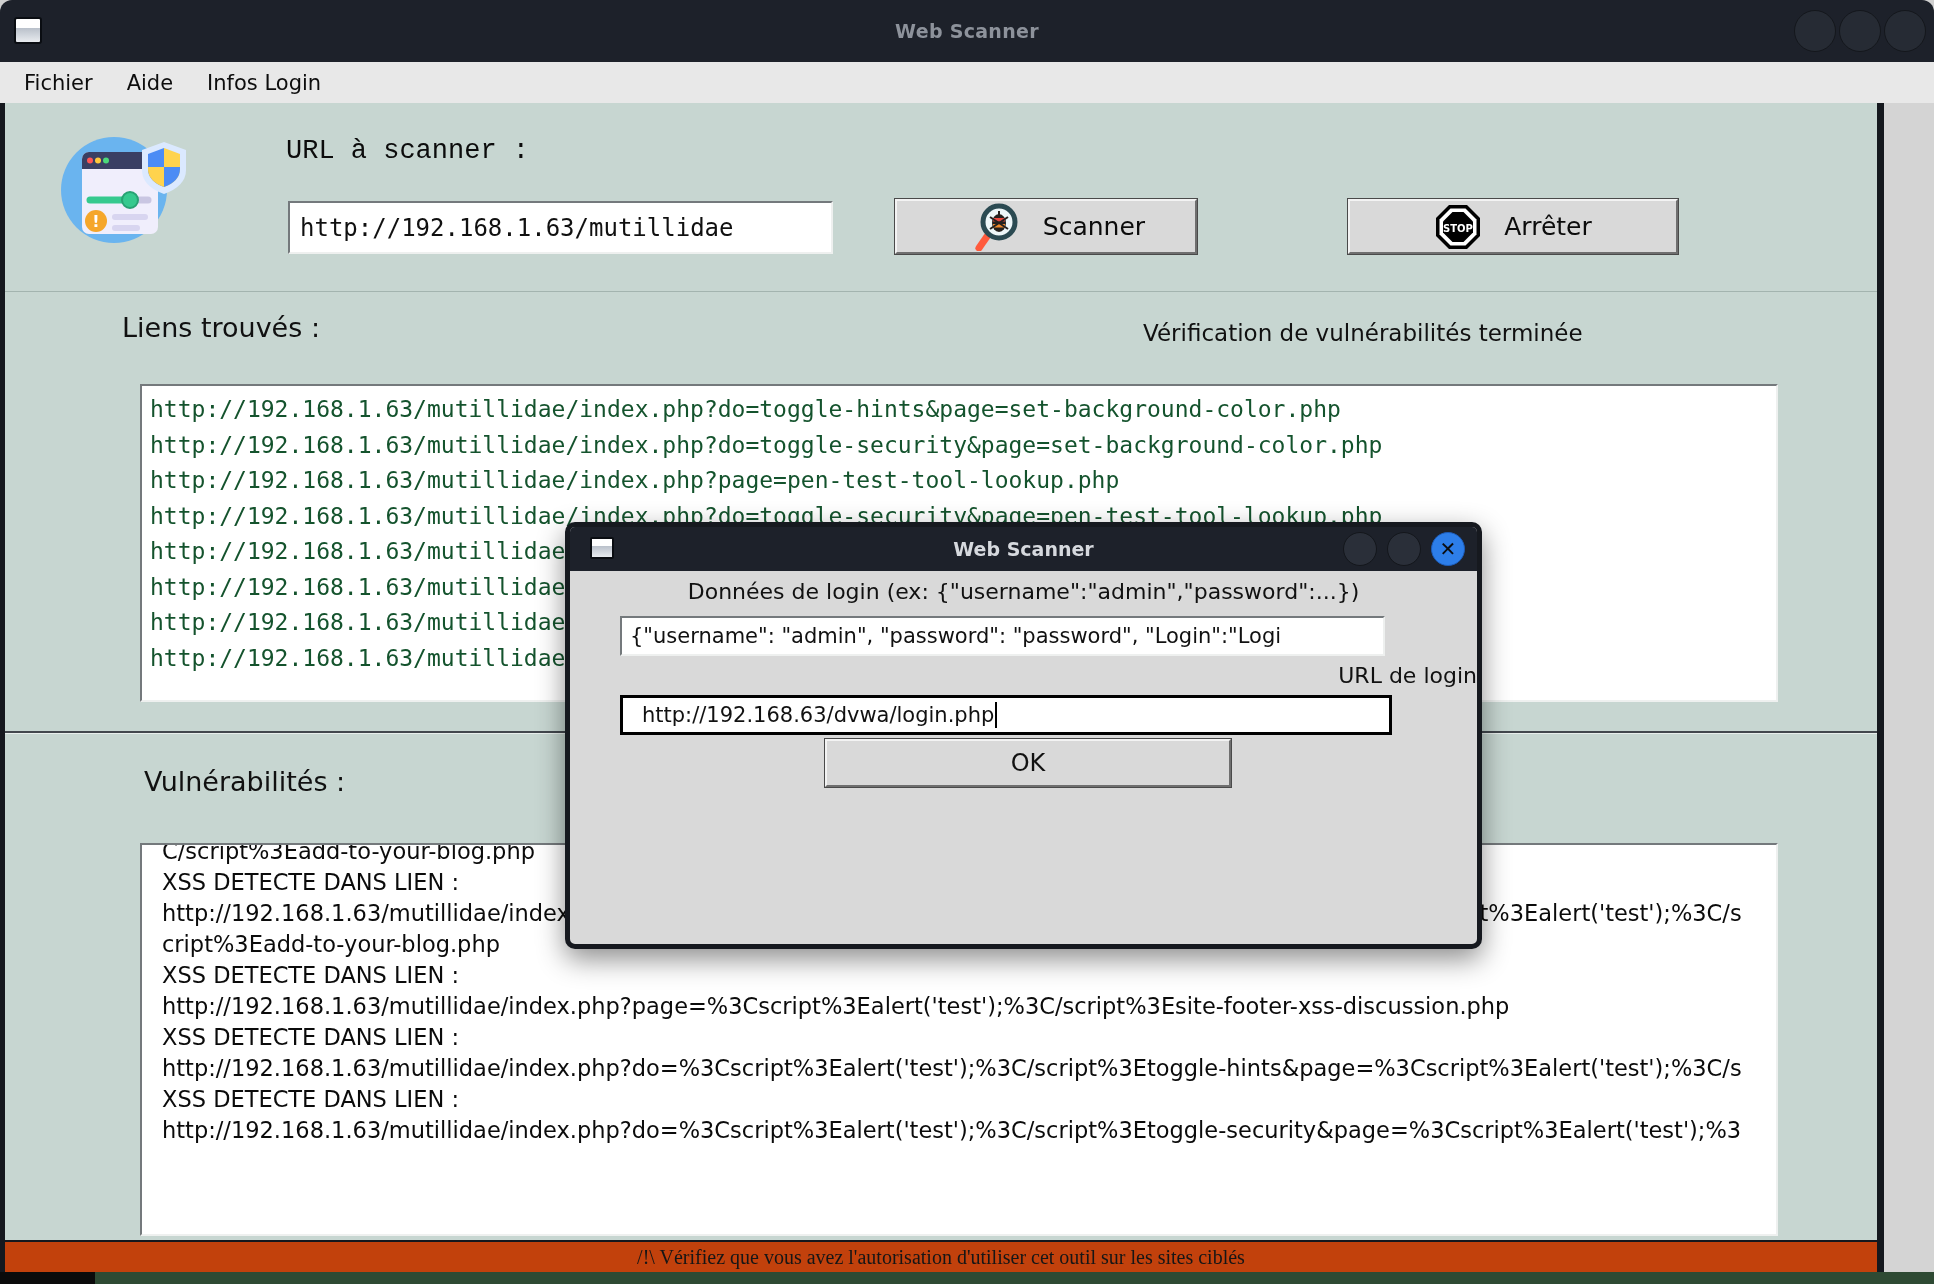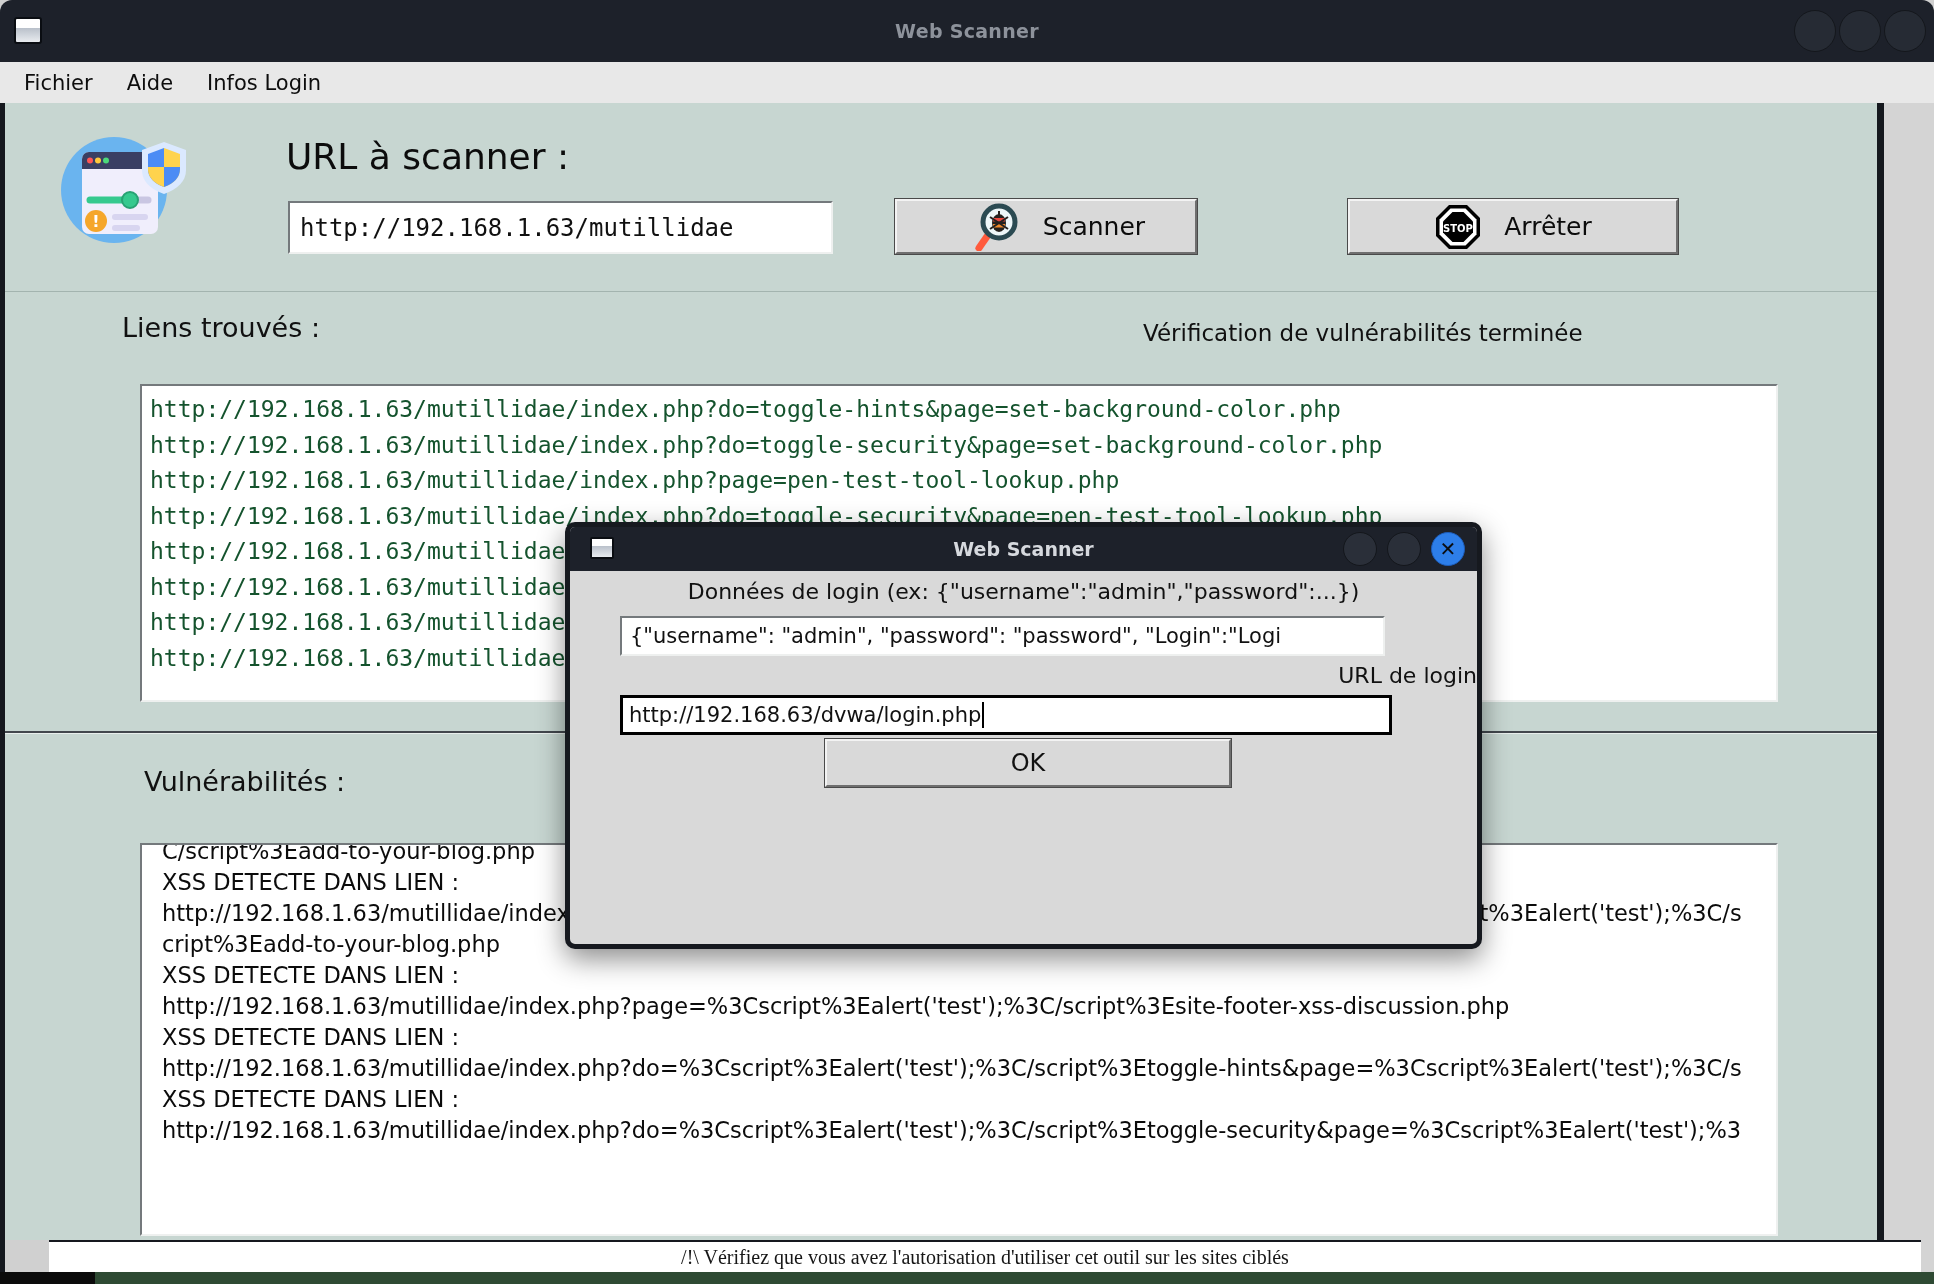--- a/index.html
+++ b/index.html
@@ -39,21 +39,21 @@
   .edge-right { position:absolute; left:1877px; top:103px; width:7px; height:1169px; background:#15181e; }
   .content-bg { position:absolute; left:5px; top:103px; width:1872px; height:1137px; background:#c7d6d1; }
   .right-strip{ position:absolute; left:1884px; top:103px; width:50px; height:1169px; background:#d4d4d4; }
   .section-line-top { position:absolute; left:5px; top:291px; width:1872px; height:1px; background:#a3b4af; }
   .divider {
     position:absolute; left:5px; top:731px; width:1872px; height:3px;
     background:linear-gradient(#42474d 0 2px, #e8eeec 2px);
   }
   
   .logo { position:absolute; left:52px; top:126px; width:134px; height:122px; }
-  .url-label { position:absolute; left:286px; top:136px; font-size:36px; color:#0c0c0c; }
+  .url-label { position:absolute; left:286px; top:136px; font-size:27px; color:#0c0c0c;font-family:Liberation Mono, monospace; }
   .entry {
     background:#ffffff; border:2px solid;
     border-color:#74797c #eef0ef #eef0ef #74797c;
     overflow:hidden; white-space:pre; display:flex; align-items:center;
   }
   .url-entry {
     position:absolute; left:288px; top:201px; width:545px; height:53px;
     font-family:"DejaVu Sans Mono", monospace; font-size:24px; padding-left:10px; color:#101010;
   }
   .btn {
@@ -81,23 +81,23 @@
   .vuln-label { position:absolute; left:144px; top:766px; font-size:27px; }
   .vuln-box { left:140px; top:843px; width:1638px; height:393px; padding:0 0 0 20px; }
   .vuln-inner { margin-top:-9px; }
   .vuln-box .list-line {
     font-size:22.5px; line-height:31px; white-space:pre; color:#0b0b0b;
     font-family:"DejaVu Sans", sans-serif;
   }
   
   .footer-bar {
     position:absolute; left:5px; top:1240px; width:1872px; height:32px;
-    background:#ffffff; border-top:2px solid #15181e;
-    display:flex; align-items:center; justify-content:center;
-    font-family:"Liberation Serif","DejaVu Serif", serif; font-size:20px; color:#161616;margin-left:44px;
+    background:#c2410c; border-top:2px solid #15181e;
+    display:flex; align-items:center; justify-content:center;
+    font-family:"Liberation Serif","DejaVu Serif", serif; font-size:20px; color:#161616;
   }
   .bottom-strip {
     position:absolute; left:0; top:1272px; width:1934px; height:12px;
     background:linear-gradient(90deg, #0b0b0b 0 95px, #2e4a33 95px);
   }
   
   .dialog {
     position:absolute; left:565px; top:522px; width:917px; height:427px;
     border:5px solid #16191f; border-radius:10px; background:#d9d9d9;
     box-shadow:0 10px 28px rgba(0,0,0,.45); z-index:10; overflow:hidden;
@@ -127,21 +127,21 @@
   }
   .dlg-label1 { position:absolute; left:0; top:52px; width:100%; text-align:center; font-size:22px; }
   .dlg-entry1 {
     position:absolute; left:50px; top:89px; width:765px; height:40px;
     font-size:21px; padding-left:8px; font-family:"DejaVu Sans", sans-serif;
   }
   .dlg-label2 { position:absolute; left:0; top:136px; width:100%; text-align:right; font-size:22px; }
   .dlg-entry2 {
     position:absolute; left:50px; top:168px; width:772px; height:40px;
     background:#fff; border:3px solid #000; display:flex; align-items:center;
-    overflow:hidden; white-space:pre; font-size:21px; padding-left:6px;
+    overflow:hidden; white-space:pre; font-size:21px; padding-left:19px;
   }
   .caret { display:inline-block; width:2px; height:26px; background:#000; margin-left:1px; }
   .ok-btn {
     position:absolute; left:255px; top:212px; width:406px; height:48px;
     background:#d9d9d9; border:2px solid; border-color:#f3f3f3 #6f6f6f #6f6f6f #f3f3f3;
     outline:1px solid #4a4a4a; display:flex; align-items:center; justify-content:center;
     font-size:24px; cursor:pointer;
   }
 </style>
 </head>

